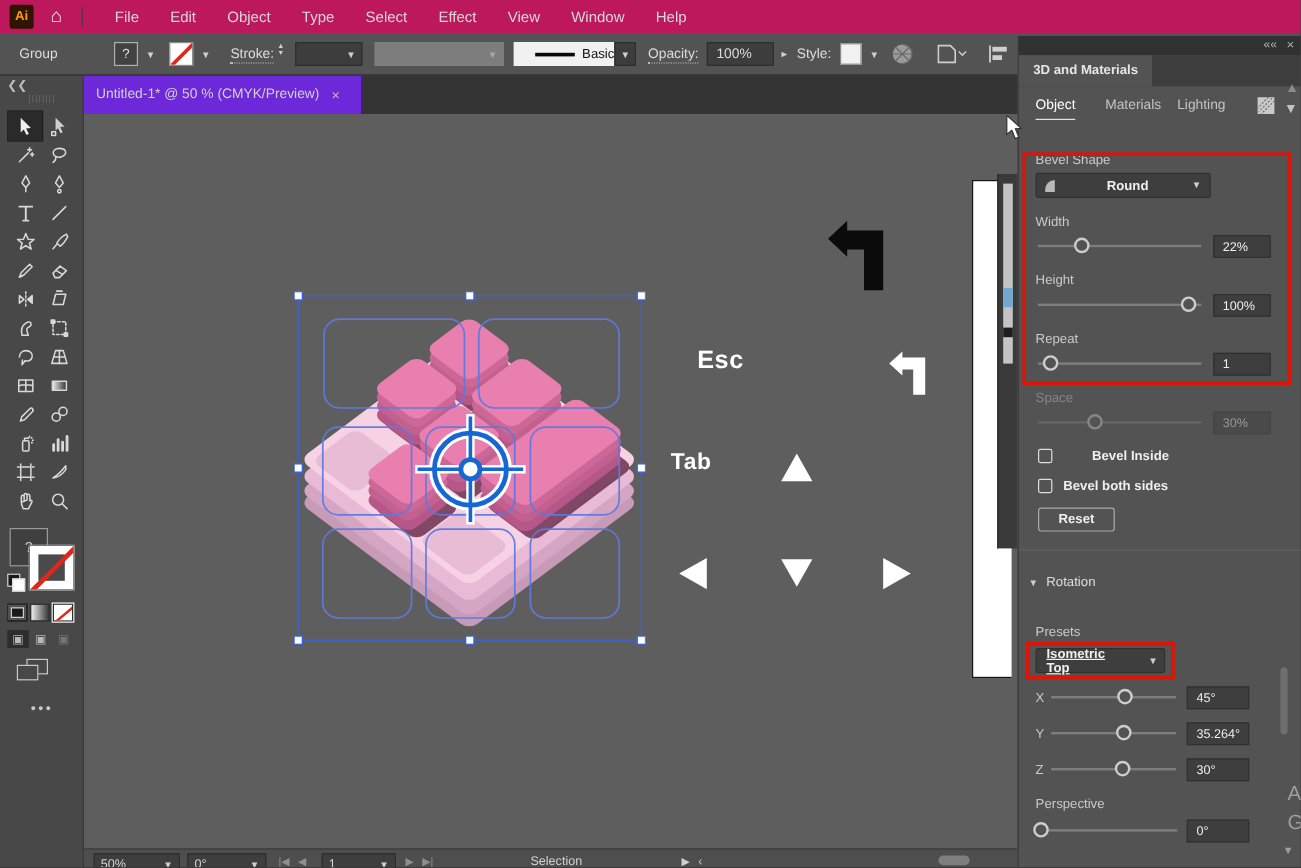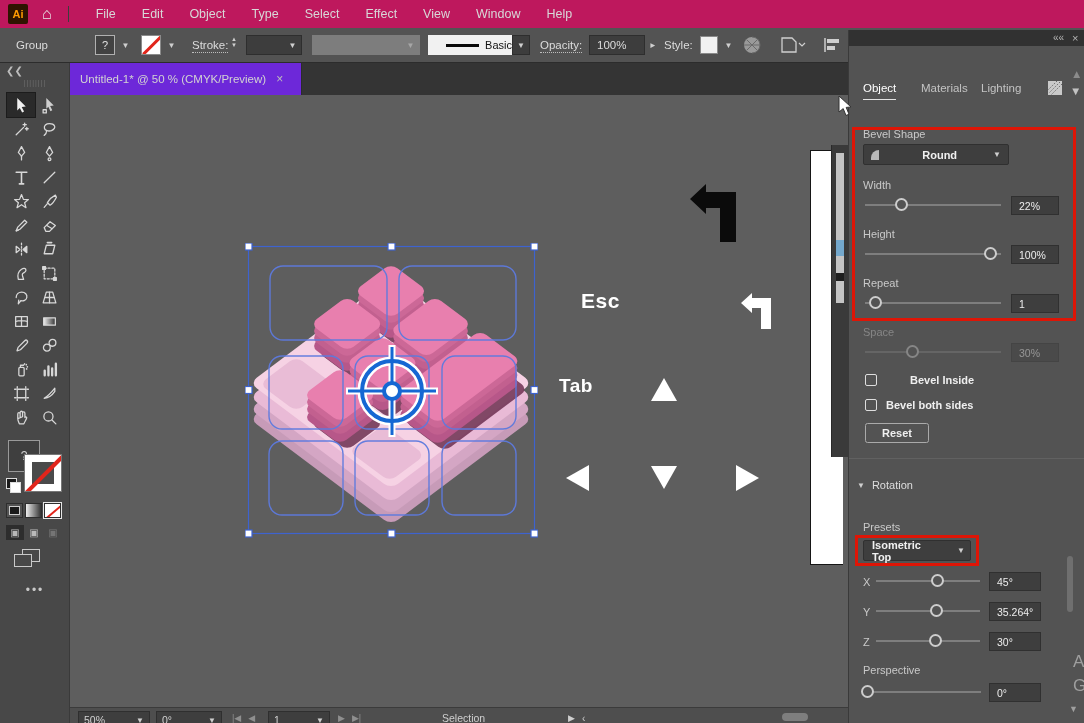--- a/index.html
+++ b/index.html
@@ -569,20 +569,23 @@
         <span style="font-size:10px;">‹</span>
       </div>
     <div class="hthumb"></div>
   </div>
 
   <div class="panel">
     <div class="dockheader">
       <span class="ic" style="left:204px;">««</span>
       <span class="ic" style="left:223px; font-size:11px;">×</span>
     </div>
+    <div class="paneltabs">
+      <div class="paneltab-active">3D and Materials</div>
+    </div>
     <div class="ptabs-row">
       <span class="ptab active" style="left:14px;">Object</span>
       <span class="ptab" style="left:72px;">Materials</span>
       <span class="ptab" style="left:132px;">Lighting</span>
       <svg class="ptab" style="left:198px; top:8px;" width="16" height="16" viewBox="0 0 16 16">
         <rect x="1" y="1" width="14" height="14" fill="#c9c9c9"></rect>
         <path d="M10 1 L1 10 M13 2 L2 13 M15 4 L4 15" stroke="#6a6a6a" stroke-width="1" stroke-dasharray="1.5 1.5"></path>
       </svg>
       <span class="ptab chev" style="left:221px; top:13px;">▼</span>
       <span class="ptab chev" style="left:222px; top:-4px; opacity:.5;">▲</span>
@@ -637,21 +640,21 @@
 
     <div class="sec-head" style="left:8px; top:449px;">
       <span class="chev">▼</span>
       <span>Rotation</span>
     </div>
 
     <span class="plabel" style="left:14px; top:491px;">Presets</span>
 
     <div class="red-box" style="left:6px; top:505px; width:124px; height:31px;"></div>
     <div class="pdd" style="left:14px; top:510px; width:108px;">
-      <span style="padding-left:8px;">Isometric Top</span>
+      <span style="padding-left:8px;text-decoration:underline;">Isometric Top</span>
       <span class="chev">▼</span>
     </div>
 
     <span class="rot-label" style="left:14px; top:546px;">X</span>
     <div class="slider" style="left:27px; top:544px; width:104px;">
       <div class="track"></div>
         <div class="thumb" style="left: 60%;"></div>
     </div>
     <div class="vbox" style="left:140px; top:542px; width:52px;">45°</div>
 

